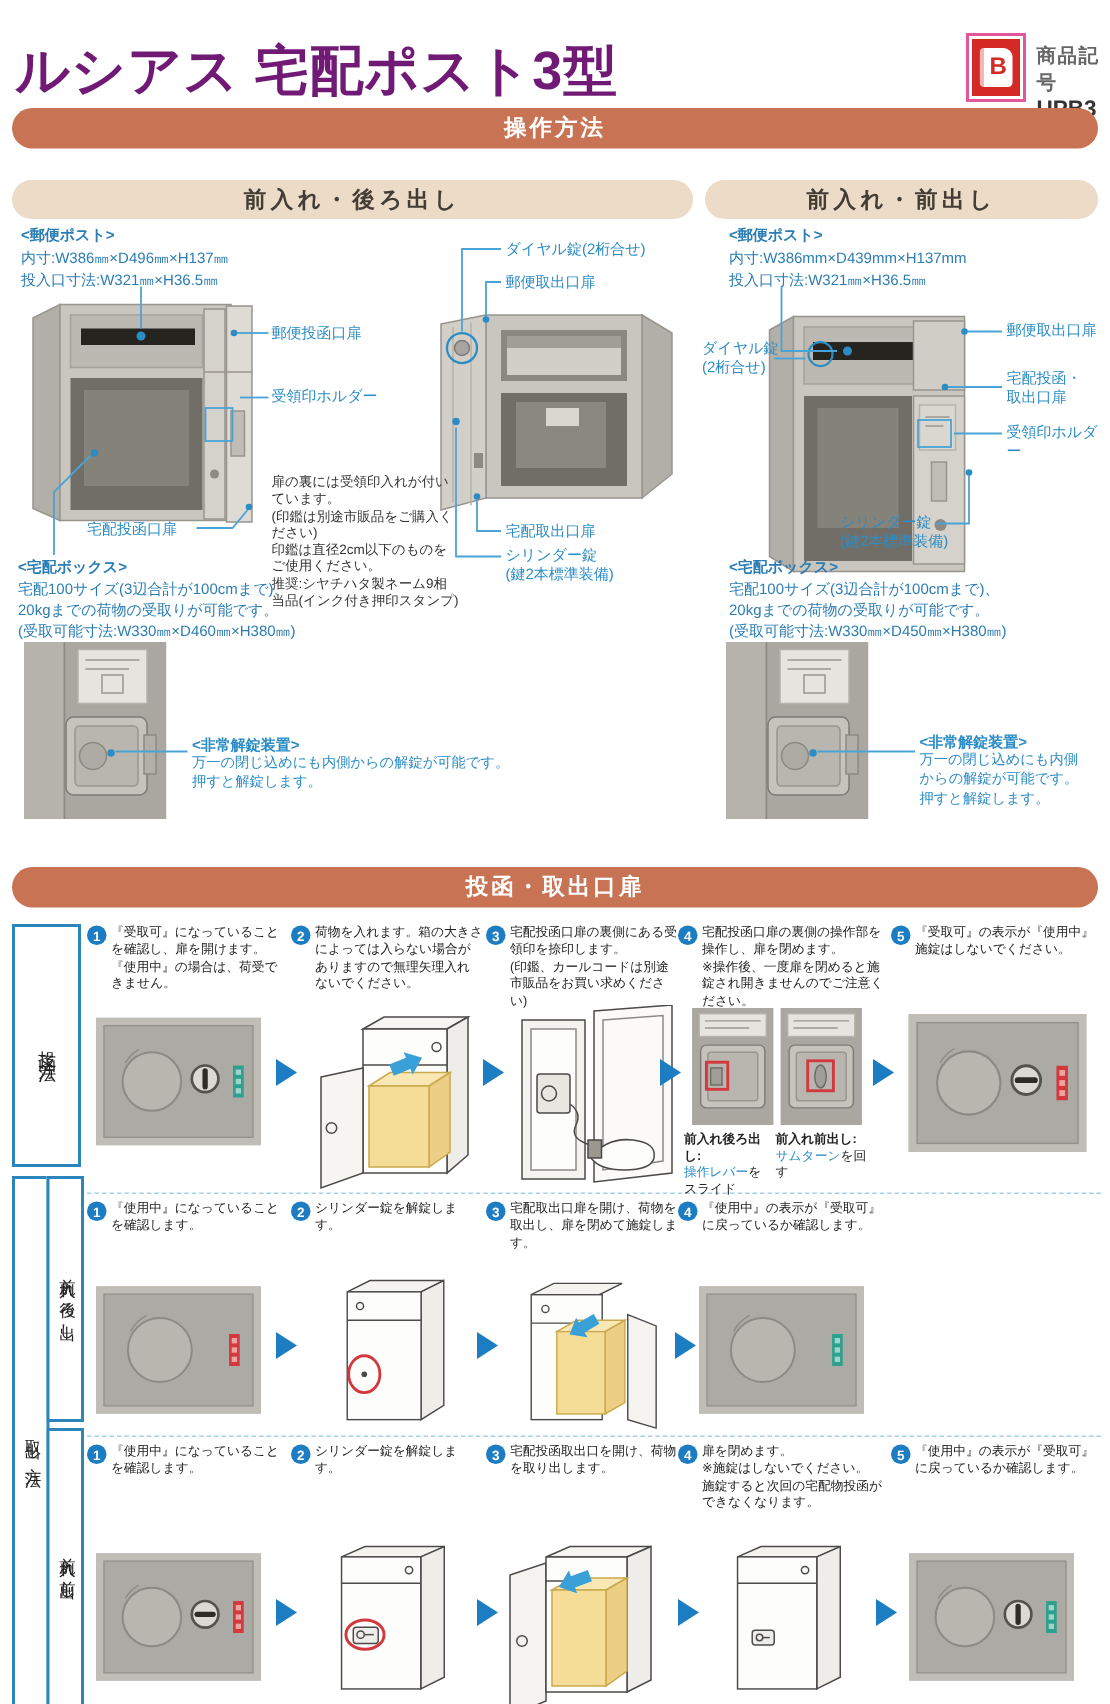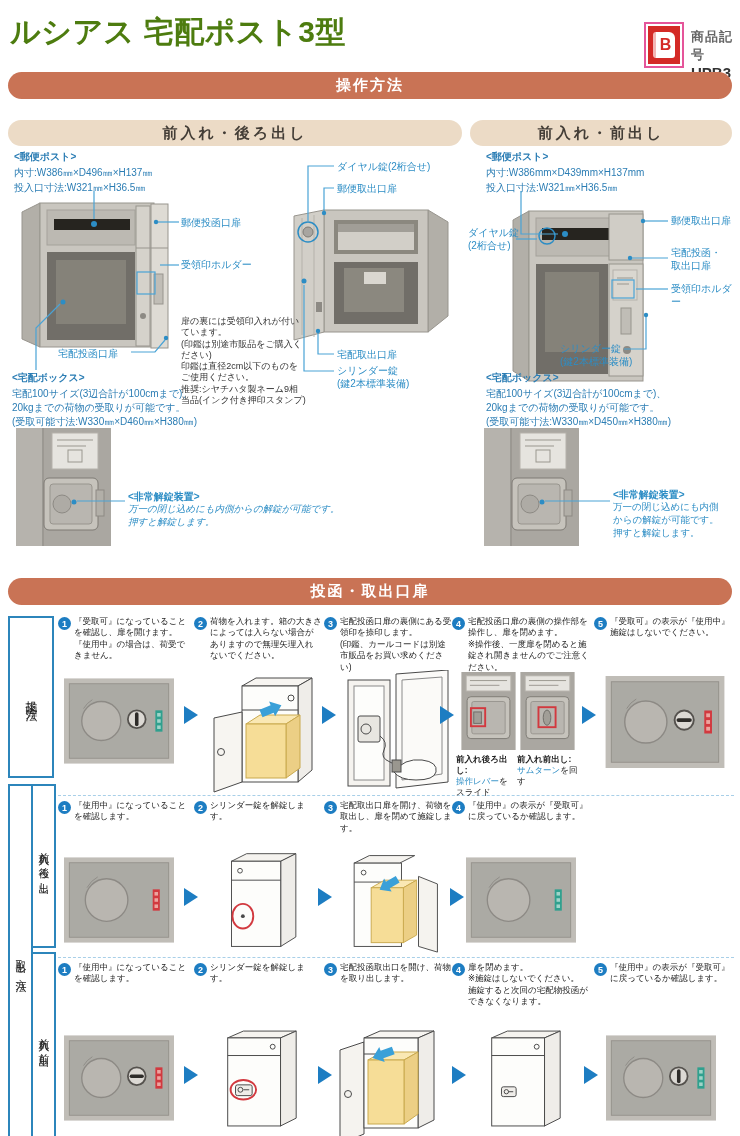--- a/index.html
+++ b/index.html
@@ -1,19 +1,19 @@
 <!DOCTYPE html>
 <html><head>
 <meta charset="utf-8">
 <style>
   html,body{margin:0;padding:0;background:#fff;}
   .page{position:relative;width:740px;height:1136px;background:#fff;overflow:hidden;
         font-family:"Liberation Sans","DejaVu Sans",sans-serif;color:#222;}
   .abs{position:absolute;}
-  .title{position:absolute;left:10px;top:12px;font-size:30px;font-weight:bold;color:#4d7c0f;letter-spacing:0.5px;}
+  .title{position:absolute;left:10px;top:23px;font-size:36px;font-weight:bold;color:#701a75;letter-spacing:0.5px;}
   .badge{position:absolute;left:644px;top:8px;display:flex;align-items:center;gap:7px;}
   .badge-icon{border:2px solid #e5559a;background:#fff;padding:2px;}
   .badge-red{width:32px;height:38px;background:#d42a26;display:flex;align-items:center;justify-content:center;}
   .badge-page{width:19px;height:26px;background:#fff;border-radius:3px 6px 3px 3px;display:flex;align-items:center;justify-content:center;
               font-weight:bold;font-size:16px;color:#d42a26;border-left:3px solid #f3b8b6;}
   .badge-label{font-size:13px;color:#666;font-weight:bold;letter-spacing:1px;margin-top:20px;}
   .badge-code{font-size:15px;font-weight:bold;color:#333;}
   .banner{position:absolute;left:8px;width:724px;height:27px;background:#c97355;border-radius:14px;
           color:#fff;font-weight:bold;font-size:15px;display:flex;align-items:center;justify-content:center;letter-spacing:2px;}
   .pill{position:absolute;height:26px;background:#ecdbc6;border-radius:13px;color:#433d36;
@@ -133,21 +133,21 @@
     <line x1="41" y1="12" x2="77" y2="12" stroke="#9a978f"></line>
     <line x1="41" y1="18" x2="70" y2="18" stroke="#9a978f"></line>
     <rect x="52" y="22" width="14" height="12" fill="none" stroke="#9a978f"></rect>
     <rect x="28" y="50" width="54" height="52" rx="5" fill="#c6c3bc" stroke="#7e7b75"></rect>
     <rect x="34" y="56" width="42" height="40" rx="3" fill="#b9b6b0" stroke="#98958e"></rect>
     <circle cx="46" cy="76" r="9" fill="#aeaba5" stroke="#8d8a84"></circle>
     <rect x="80" y="62" width="8" height="26" fill="#b2afa8" stroke="#8d8a84"></rect>
     <circle cx="58" cy="74" r="2.5" fill="#2c8dc5"></circle>
   </svg>
   <div class="em-title" style="left:128px;top:490px;">&lt;非常解錠装置&gt;</div>
-  <div class="em-text" style="left:128px;top:503px;width:250px;font-style:italic;">万一の閉じ込めにも内側からの解錠が可能です。
+  <div class="em-text" style="left:128px;top:503px;width:250px;">万一の閉じ込めにも内側からの解錠が可能です。
 押すと解錠します。</div>
 
   <div class="abs" style="left:486px;top:150px;">
     <div class="spec-title">&lt;郵便ポスト&gt;</div>
     <div class="spec-text">内寸:W386mm×D439mm×H137mm
 投入口寸法:W321㎜×H36.5㎜</div>
   </div>
 
   <svg class="abs" style="left:505px;top:200px;" width="160" height="195" viewBox="0 0 160 195">
     <polygon points="8,20 24,11 24,181 8,171" fill="#b2afa8" stroke="#98958e"></polygon>

